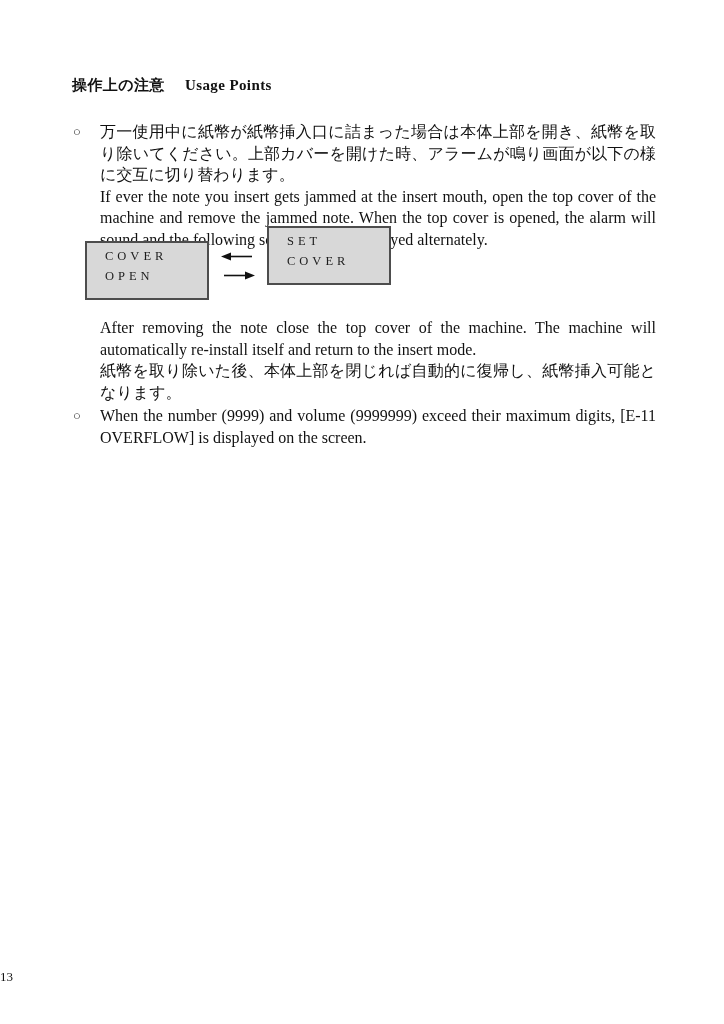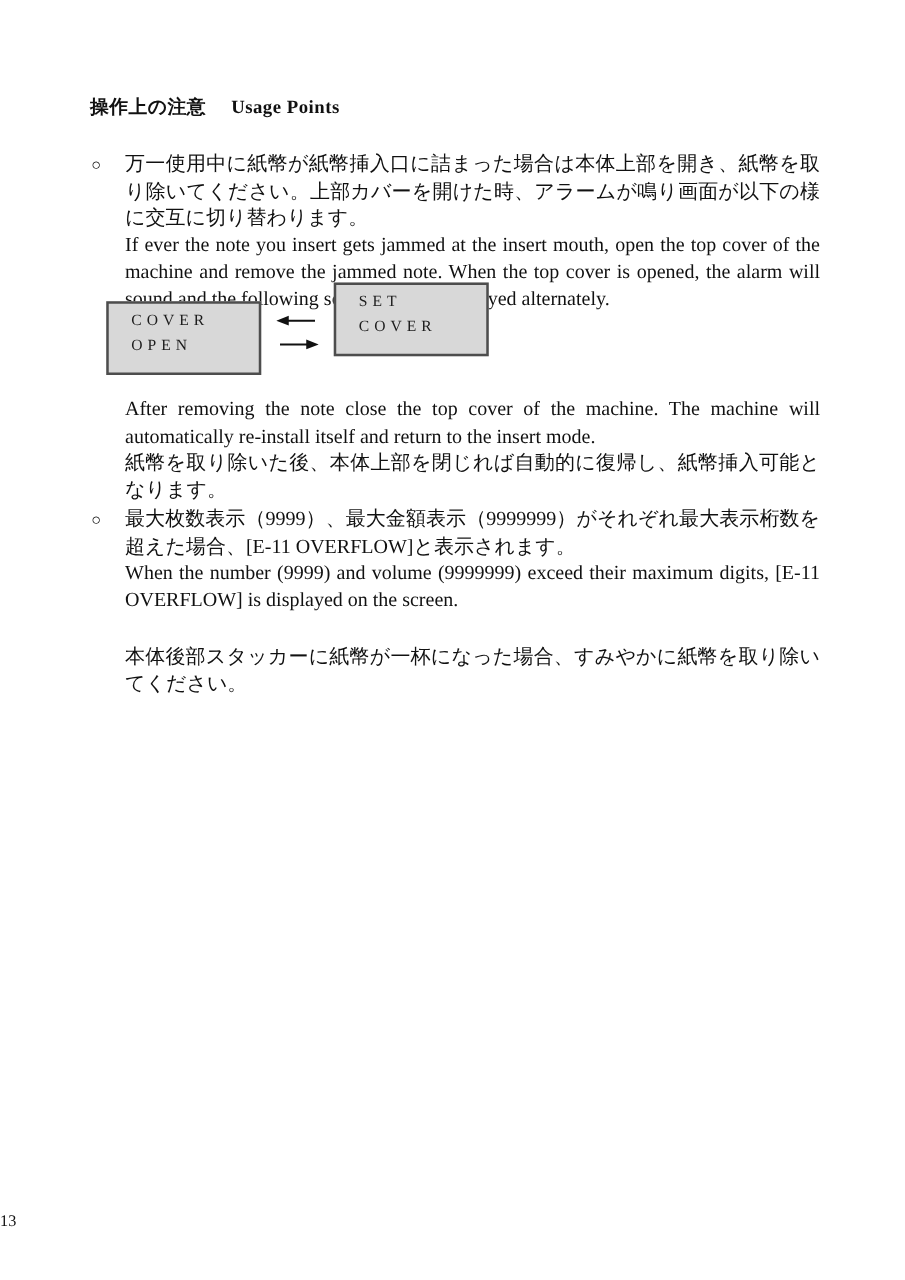--- a/index.html
+++ b/index.html
@@ -105,23 +105,21 @@
     <div class="lcd-line">COVER</div>
   </div>
 
   <div class="section" style="top:317px;">
     <p>After removing the note close the top cover of the machine. The machine will automatically re-install itself and return to the insert mode.</p>
     <p>紙幣を取り除いた後、本体上部を閉じれば自動的に復帰し、紙幣挿入可能となります。</p>
   </div>
 
   <span class="bullet" style="top:405px;">○</span>
   <div class="section" style="top:405px;">
-    <p>最大枚数表示（9999）、最大金額表示（9999999）がそれぞれ最大表示桁数を超えた場合、[E-11 OVERFLOW]と表示されます。</p>
     <p>When the number (9999) and volume (9999999) exceed their maximum digits, [E-11 OVERFLOW] is displayed on the screen.</p>
   </div>
 
   <div class="section" style="top:515px;">
-    <p>本体後部スタッカーに紙幣が一杯になった場合、すみやかに紙幣を取り除いてください。</p>
   </div>
 
   <div class="pageno">13</div>
 
 </div>
 
 </body></html>

